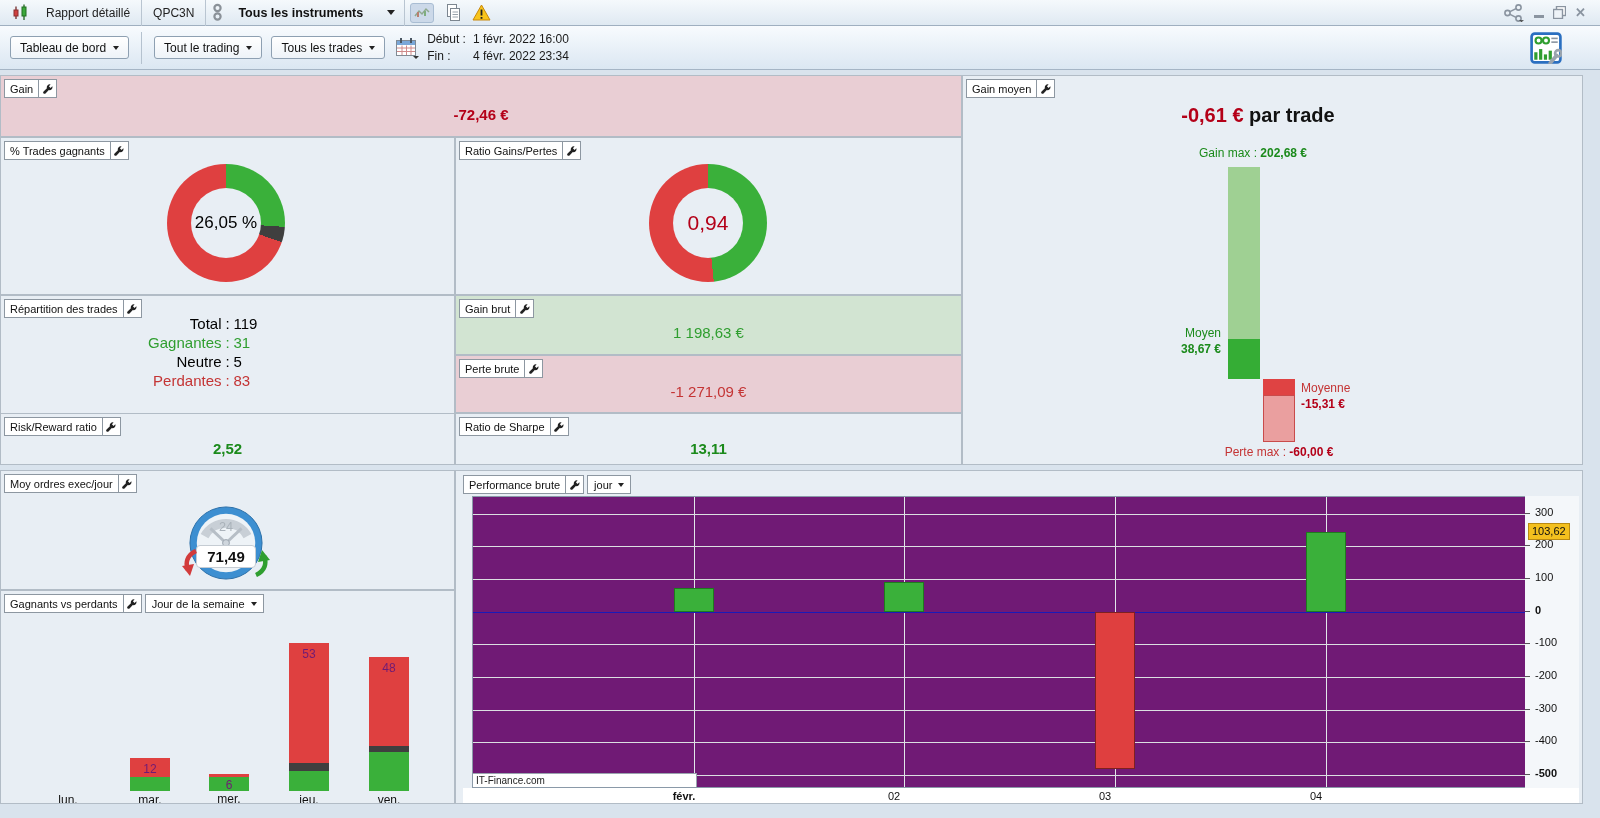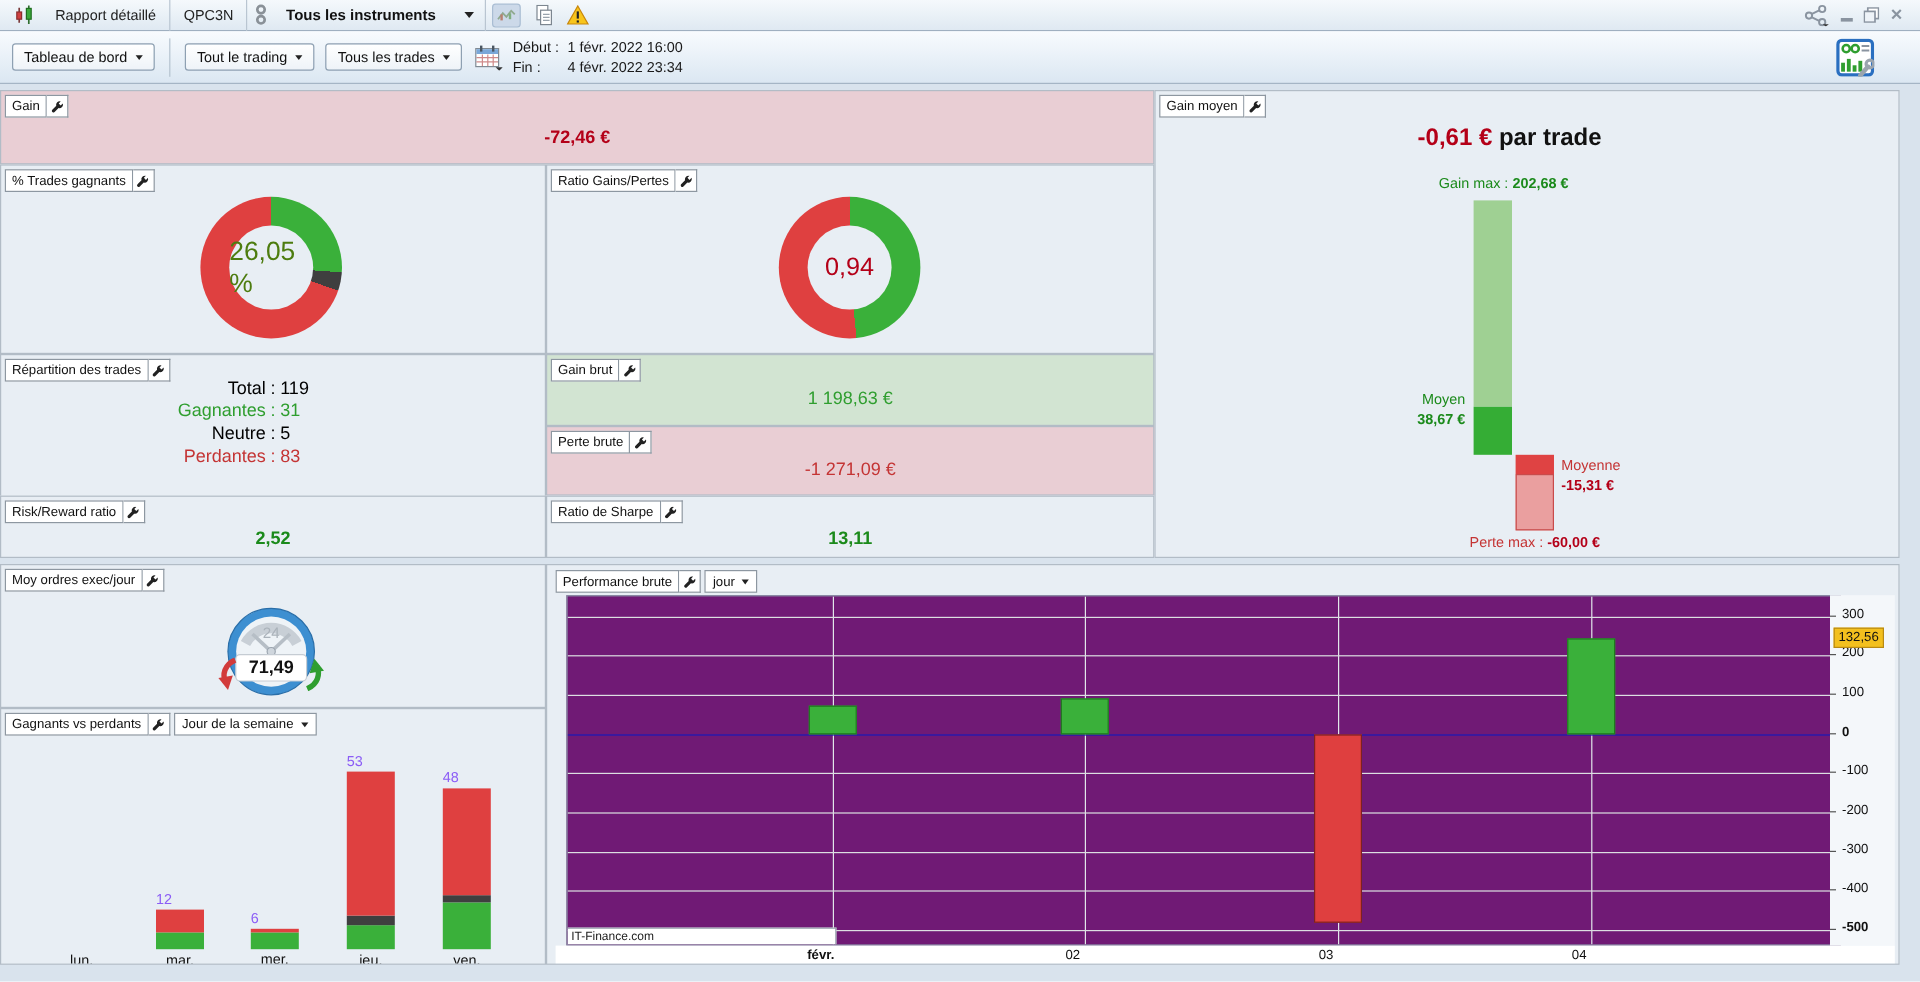--- a/index.html
+++ b/index.html
@@ -51,21 +51,21 @@
     align-items:center; gap:6px; padding:0 6px; font-size:11px; color:#111; white-space:nowrap; }
   .big-val { position:absolute; left:0; width:100%; text-align:center; font-size:15px; font-weight:bold; }
   .big-val.regular { font-weight:normal; }
   .darkred { color:#b40018; } .brightred { color:#c43434; }
   .green { color:#2f9e2f; } .darkgreen { color:#1b8a1b; }
 
   
   .donut { position:absolute; width:118px; height:118px; border-radius:50%; }
   .hole { position:absolute; left:24px; top:24px; right:24px; bottom:24px; border-radius:50%;
     background:#e8eef4; display:flex; align-items:center; justify-content:center; }
-  #hole-pct { font-size:22px; color:#4d7c0f; }
+  #hole-pct { font-size:17px; color:#000000; }
   #hole-ratio { font-size:21px; color:#b40018; }
 
   
   .repart { position:absolute; left:0; top:20px; width:100%; display:grid; grid-template-columns:1fr 12px 1fr;
     row-gap:4px; font-size:15px; line-height:15px; }
   .repart .rl { text-align:right; } .repart .rc { text-align:center; } .repart .rv { text-align:left; }
 
   
   .wf-seg { position:absolute; width:32px; }
   .wf-title { position:absolute; left:95px; top:28px; width:400px; text-align:center; font-size:20px; font-weight:bold; color:#111; }
@@ -77,21 +77,21 @@
 
   
   .clock-wrap { position:absolute; left:187px; top:34px; width:76px; height:76px; }
   .clock-pill { position:absolute; left:8px; top:40px; width:60px; height:23px; background:#fff;
     border:1px solid #c5ccd3; border-radius:4px; display:flex; align-items:center; justify-content:center;
     font-size:15px; font-weight:bold; color:#111; z-index:3; }
   .clock-arrow { position:absolute; z-index:4; }
 
   
   .gv-seg { position:absolute; }
-  .gv-total { position:absolute; font-size:12px; color:#8b5cf6; }
+  .gv-total { position:absolute; text-align:center; font-size:12px; color:#701a75;margin-top:20px; }
   .gv-day { position:absolute; text-align:center; font-size:12px; color:#111; }
 
   
   .pf-plot { position:absolute; left:16px; top:25px; width:1062px; height:292px; background:#701a75;
     border:1px solid #8a99a8; overflow:hidden; }
   .pf-vgrid { position:absolute; top:0; bottom:0; width:1px; background:#e2e6ea; }
   .pf-hgrid { position:absolute; left:0; right:0; height:1px; background:#dcdfe2; }
   .pf-zero { position:absolute; left:0; right:0; height:1px; }
   .pf-bar { position:absolute; width:40px; }
   .pf-bar-pos { background:#3ab03a; border:1px solid #1e7a1e; }
@@ -504,21 +504,21 @@
           <div class="pf-ytick" style="top: 140.3px;">-100</div>
           <div class="pf-ydash" style="top: 147.3px;"></div>
           <div class="pf-ytick" style="top: 173px;">-200</div>
           <div class="pf-ydash" style="top: 180px;"></div>
           <div class="pf-ytick" style="top: 205.7px;">-300</div>
           <div class="pf-ydash" style="top: 212.7px;"></div>
           <div class="pf-ytick" style="top: 238.4px;">-400</div>
           <div class="pf-ydash" style="top: 245.4px;"></div>
           <div class="pf-ytick" style="top: 271.1px; font-weight: bold;">-500</div>
           <div class="pf-ydash" style="top: 278.1px;"></div>
-          <div class="pf-badge" style="top: 27.3px;">132,56</div>
+          <div class="pf-badge" style="top: 27.3px;">103,62</div>
         </div>
       <div class="pf-xaxis" id="pf-xaxis">
           <div class="pf-xlabel" style="left: 191px; font-weight: bold;">févr.</div>
           <div class="pf-xlabel" style="left: 401px;">02</div>
           <div class="pf-xlabel" style="left: 612px;">03</div>
           <div class="pf-xlabel" style="left: 823px;">04</div>
         </div>
     </div>
 
   </div>

